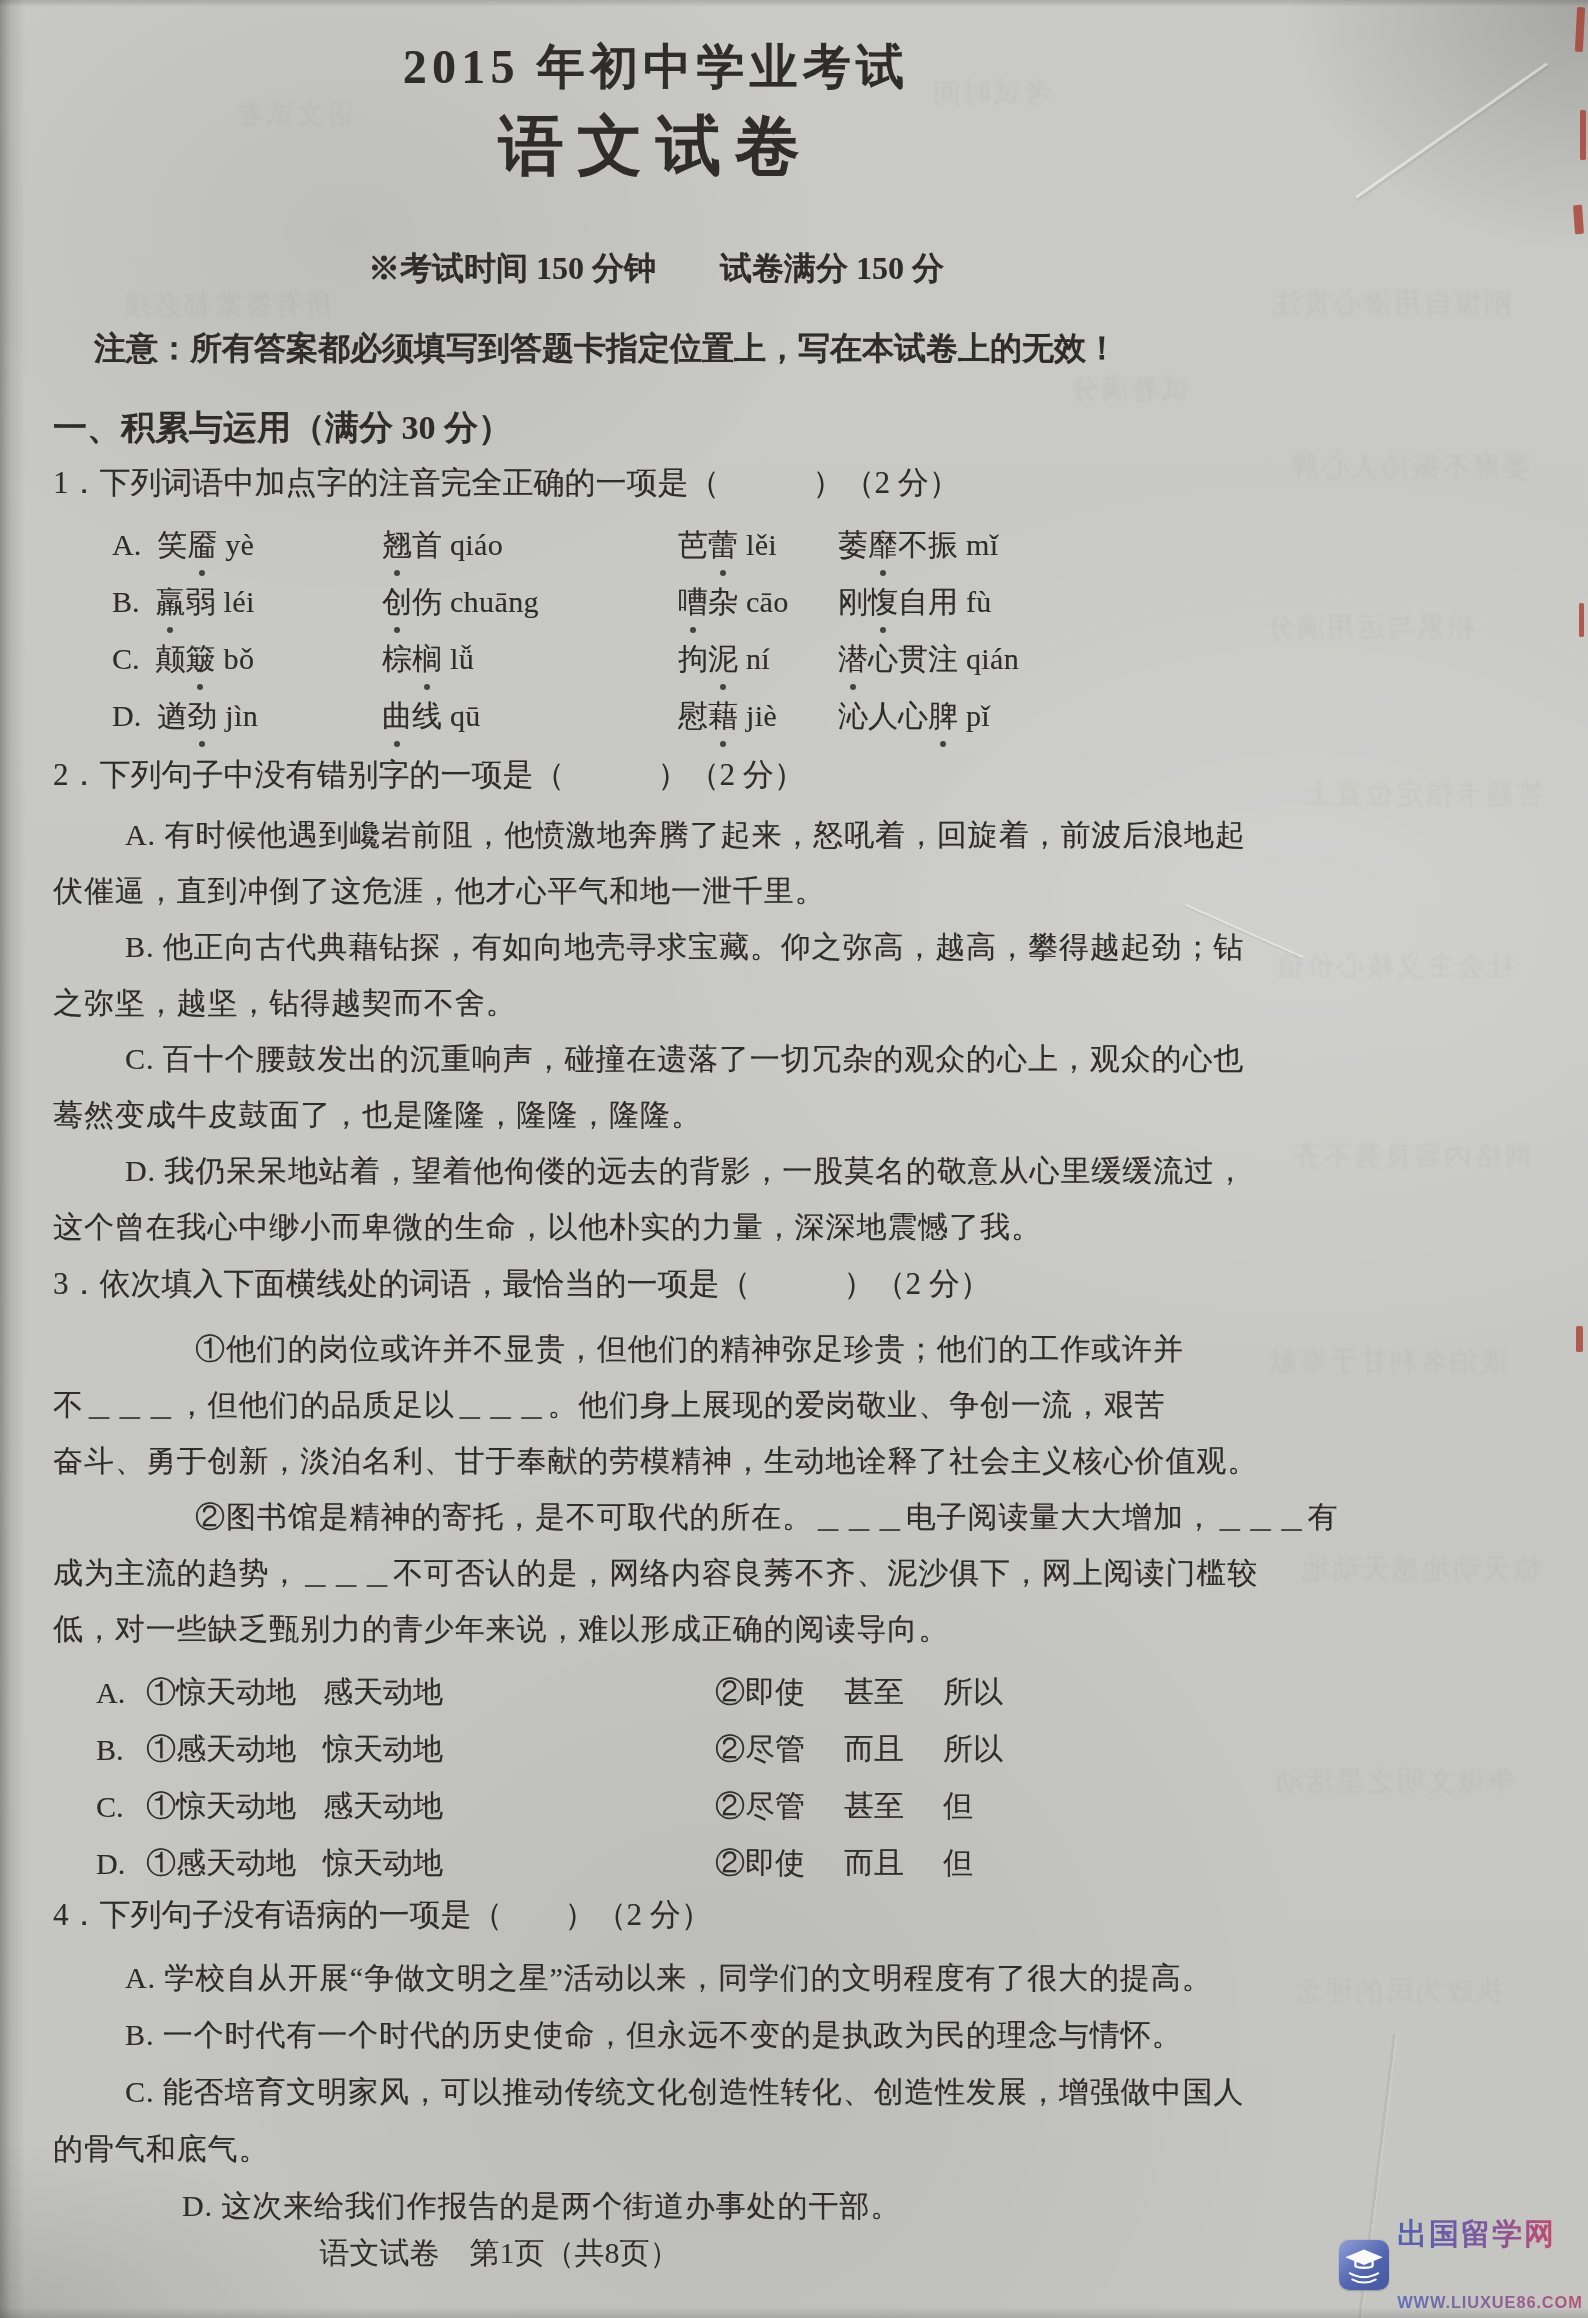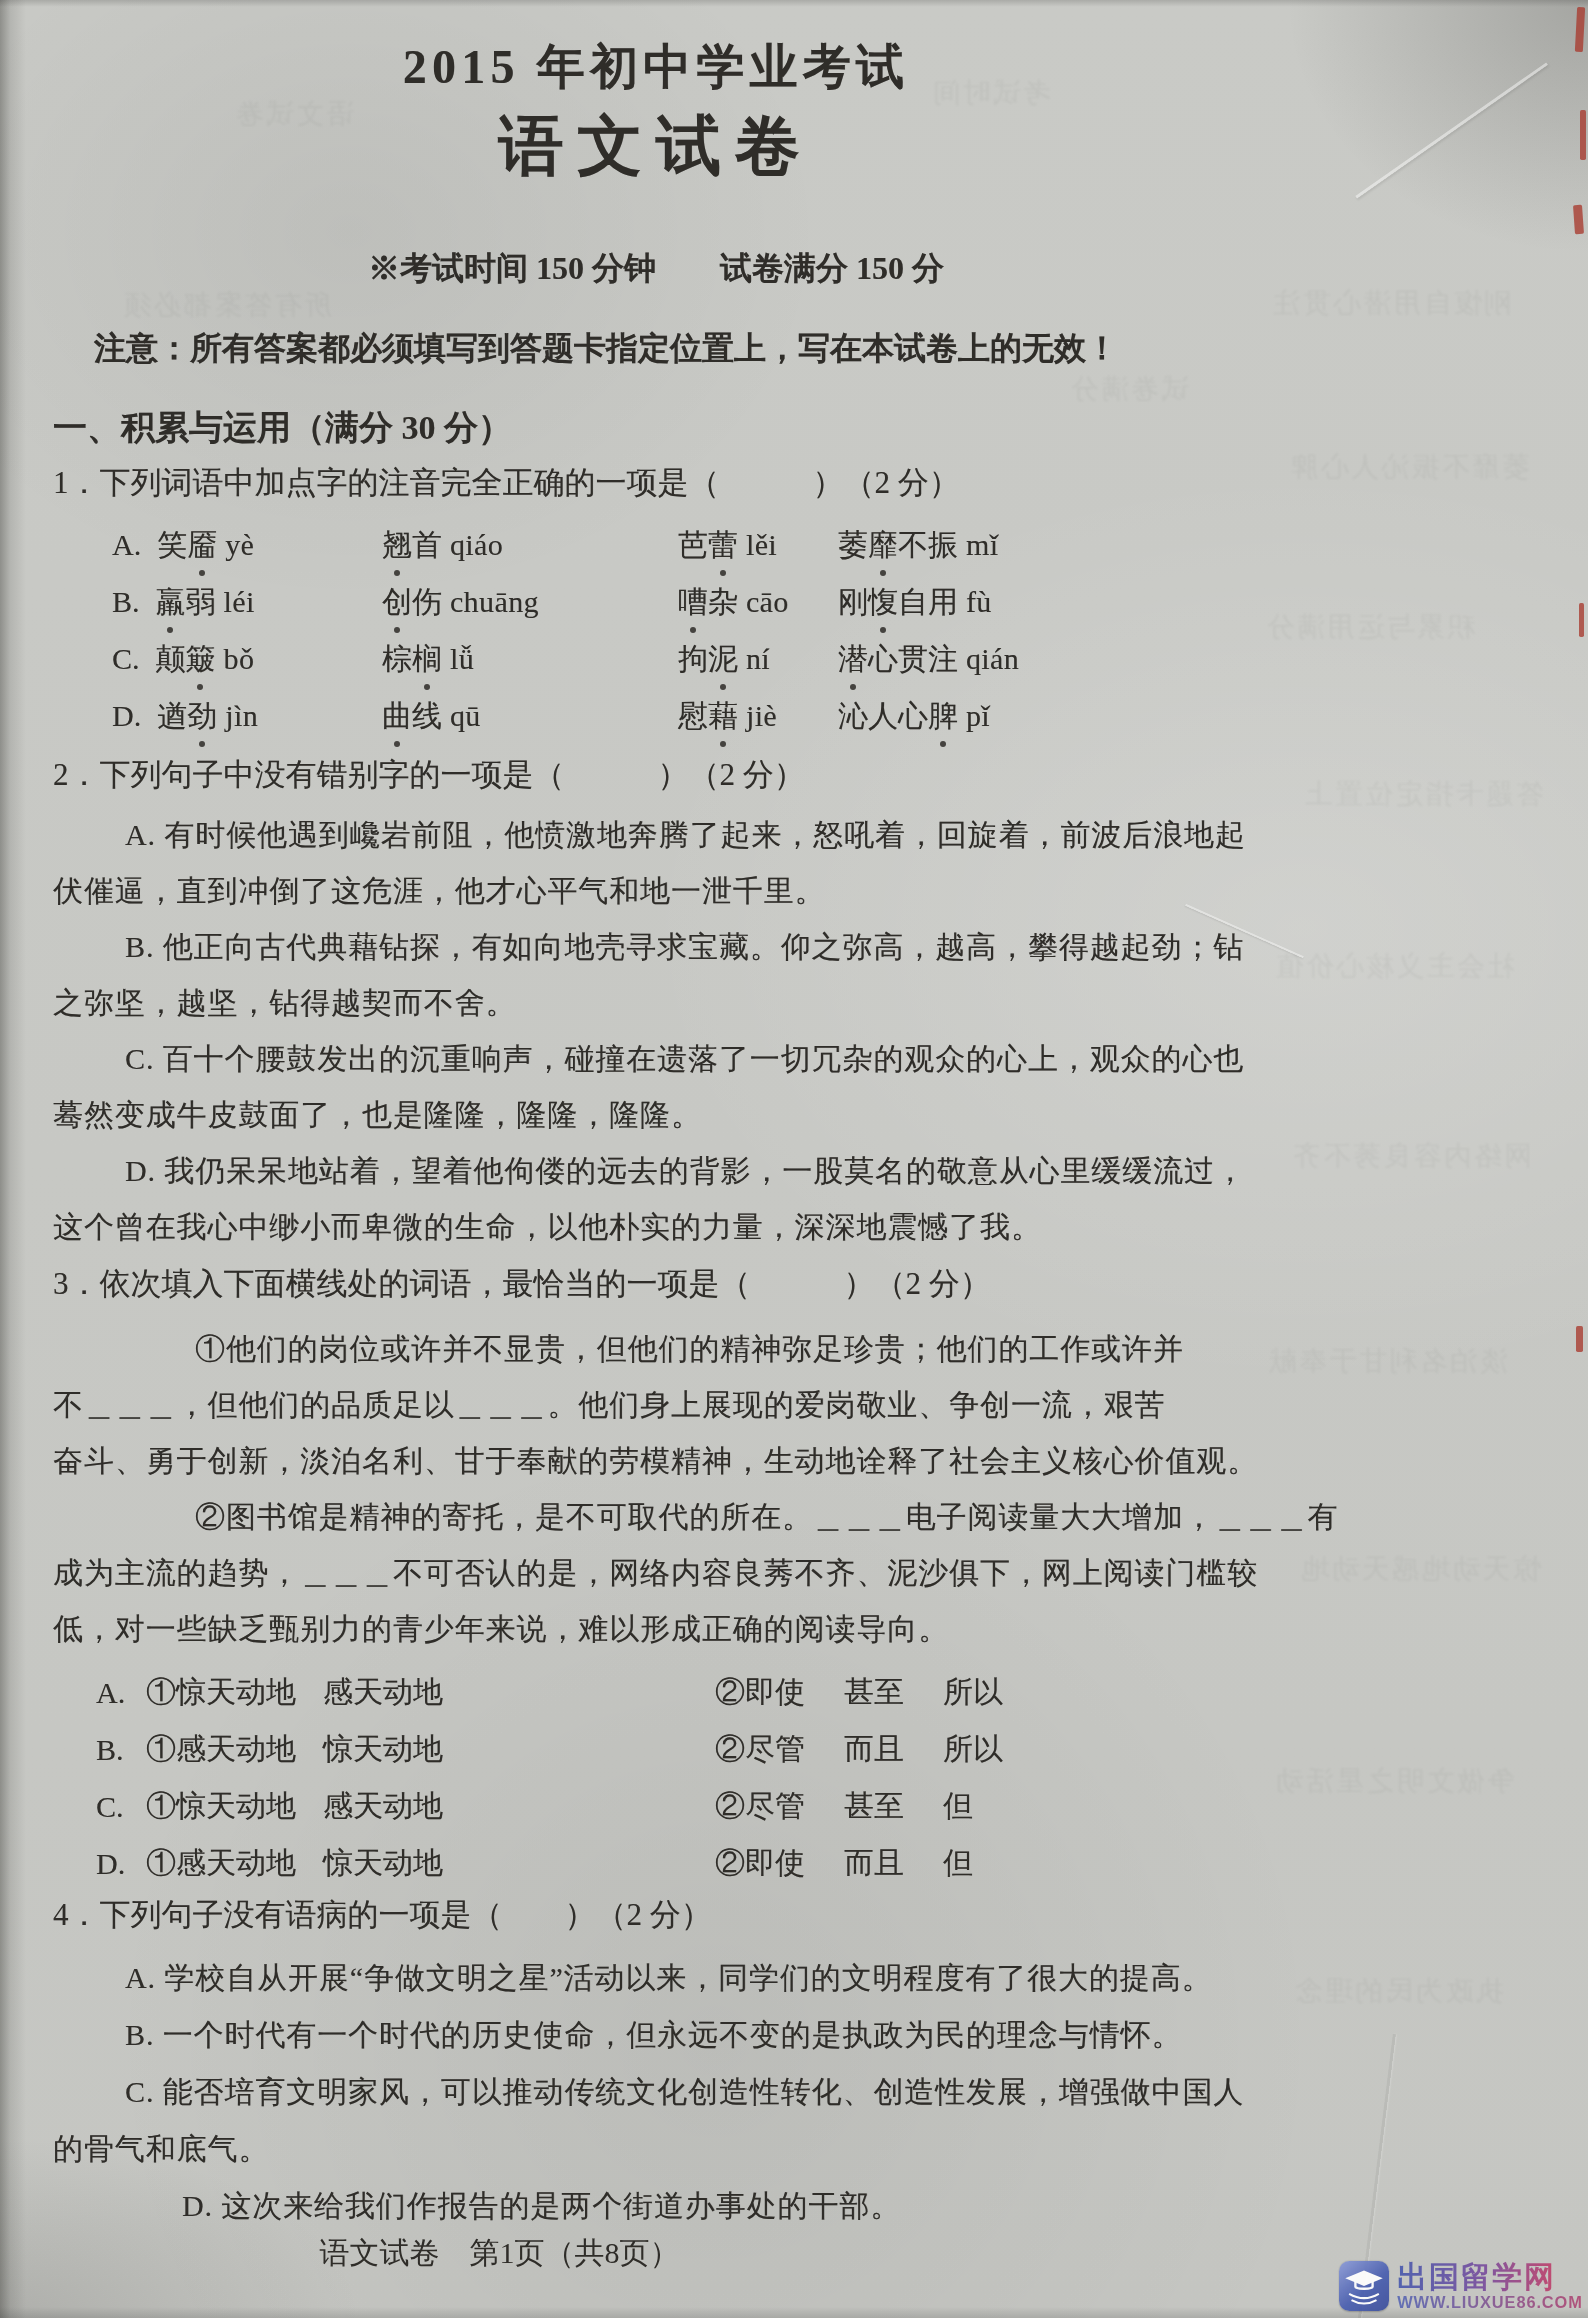--- a/index.html
+++ b/index.html
@@ -71,21 +71,21 @@
     background:linear-gradient(140deg,#8d9cd8,#4a5fb0 55%,#3c4f9c);
     box-shadow:0 0.9px 1.7px rgba(0,0,0,0.25);}
   .wm-text{display:flex;flex-direction:column;align-items:flex-start;}
   .wm-name{font-family:"Liberation Sans","DejaVu Sans",sans-serif;font-weight:bold;
     font-size:30px;line-height:33px;letter-spacing:1.7px;
     background:linear-gradient(90deg,#4a5cae,#7a4f9e 55%,#c2426a);
     -webkit-background-clip:text;background-clip:text;color:transparent;}
   .wm-url{font-family:"Liberation Sans","DejaVu Sans",sans-serif;font-weight:bold;
     font-size:16.4px;line-height:19px;letter-spacing:0.9px;
     background:linear-gradient(90deg,#5a6ab4,#b04a74);
-    -webkit-background-clip:text;background-clip:text;color:transparent;}
+    -webkit-background-clip:text;background-clip:text;color:transparent;margin-top:43px;}
   
   .ghost{position:absolute;font-size:27.6px;color:rgba(105,110,103,0.55);opacity:0.16;
     transform:scaleX(-1);filter:blur(1.2px);white-space:nowrap;z-index:1;
     letter-spacing:2.6px;pointer-events:none;}
   .redmark{position:absolute;background:#a83a2e;opacity:0.78;border-radius:1.7px;z-index:6;}
   .crease{position:absolute;z-index:4;pointer-events:none;}
   .crease-a{left:1335px;top:129px;width:233px;height:2.6px;background:rgba(255,255,255,0.45);
     box-shadow:0 1.7px 2.6px rgba(0,0,0,0.10);transform:rotate(-35deg);}
   .crease-b{left:1180px;top:930px;width:129px;height:1.7px;background:rgba(255,255,255,0.4);
     box-shadow:0 0.9px 1.7px rgba(0,0,0,0.10);transform:rotate(24deg);}

